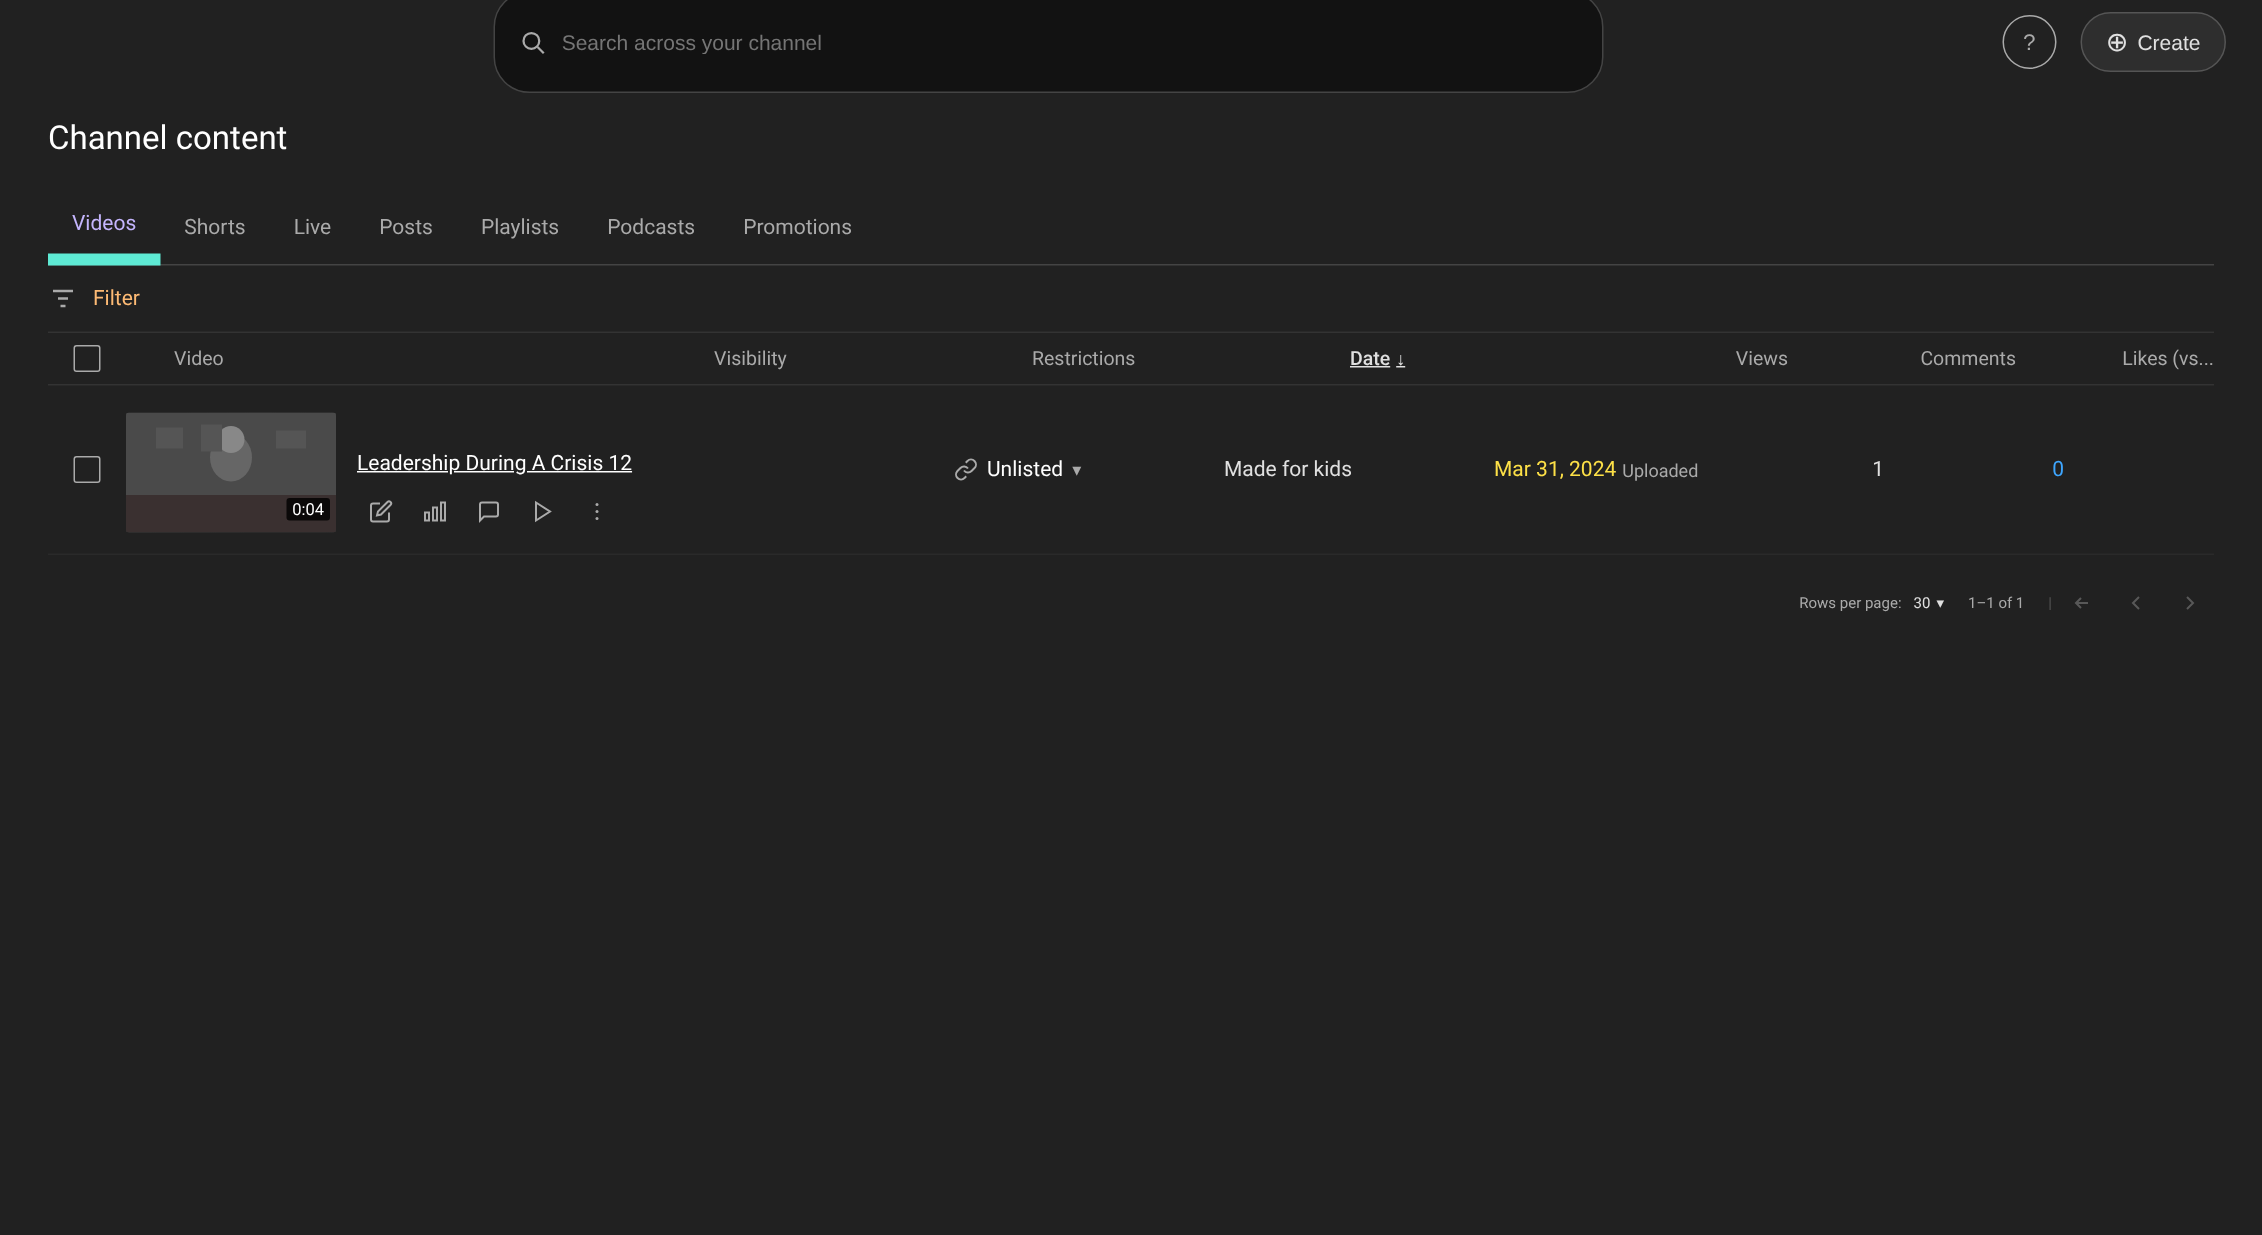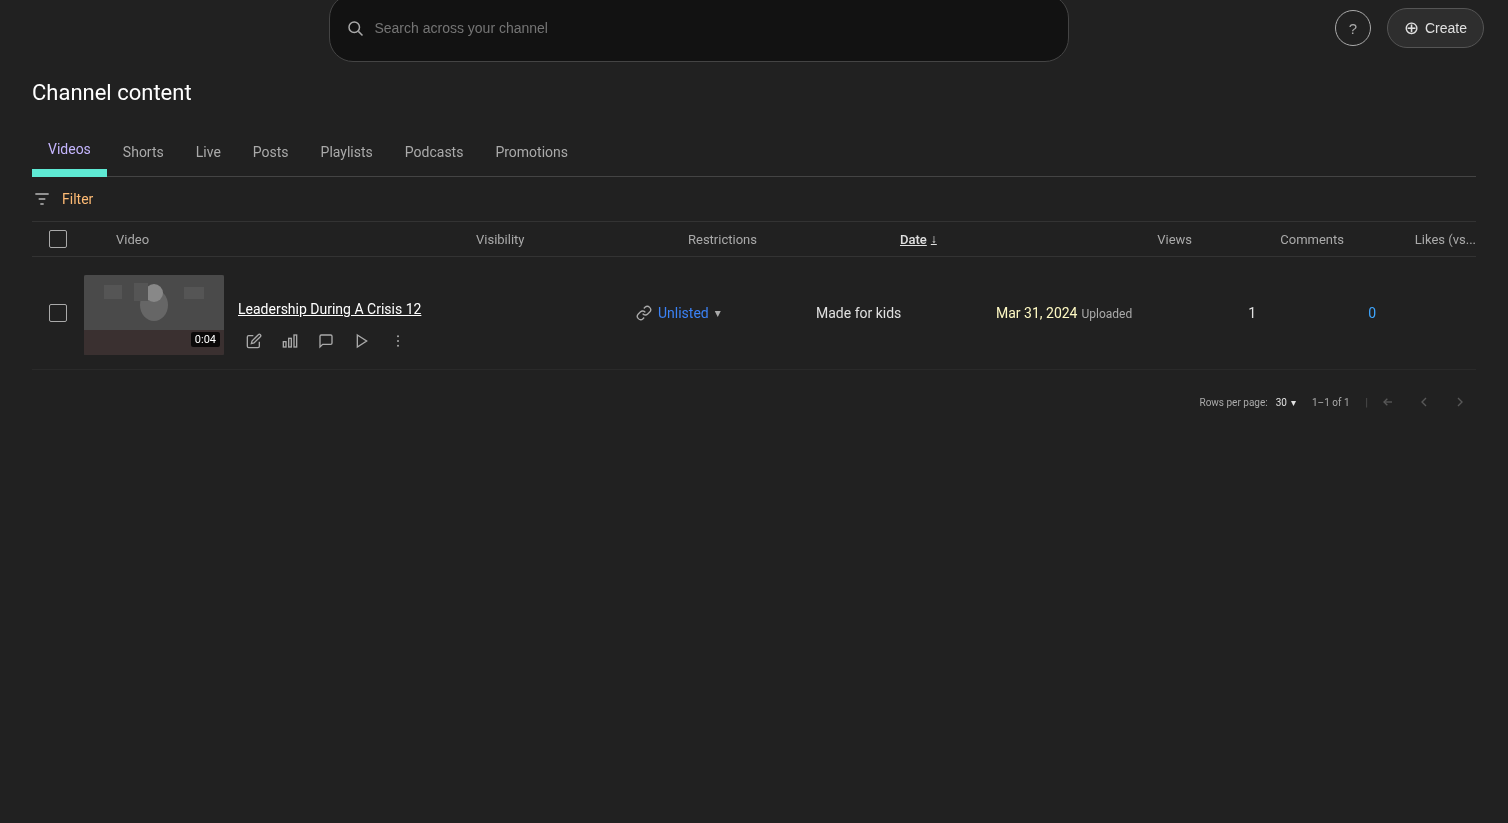--- a/index.html
+++ b/index.html
@@ -289,21 +289,21 @@
 
     .visibility-cell {
       width: 180px;
       flex-shrink: 0;
       display: flex;
       align-items: center;
       gap: 6px;
     }
 
     .visibility-text {
-      color: #3b82f6;
+      color: #ffffff;
       font-size: 14px;
     }
 
     .chevron-down {
       color: #aaa;
       font-size: 12px;
       cursor: pointer;
     }
 
     .restrictions-cell {
@@ -312,21 +312,21 @@
       color: #e0e0e0;
       font-size: 14px;
     }
 
     .date-cell {
       width: 160px;
       flex-shrink: 0;
     }
 
     .date-main {
-      color: #fef9c3;
+      color: #fde047;
       font-size: 14px;
     }
 
     .date-sub {
       color: #aaa;
       font-size: 12px;
       margin-top: 2px;
     }
 
     .views-cell {

